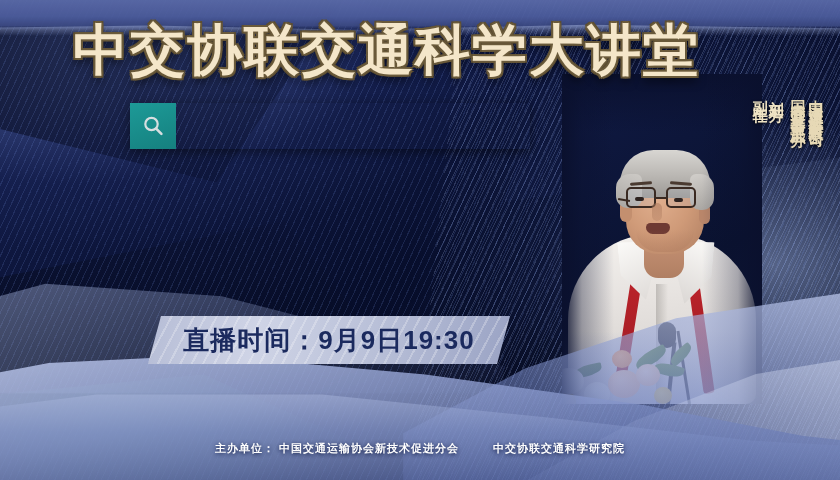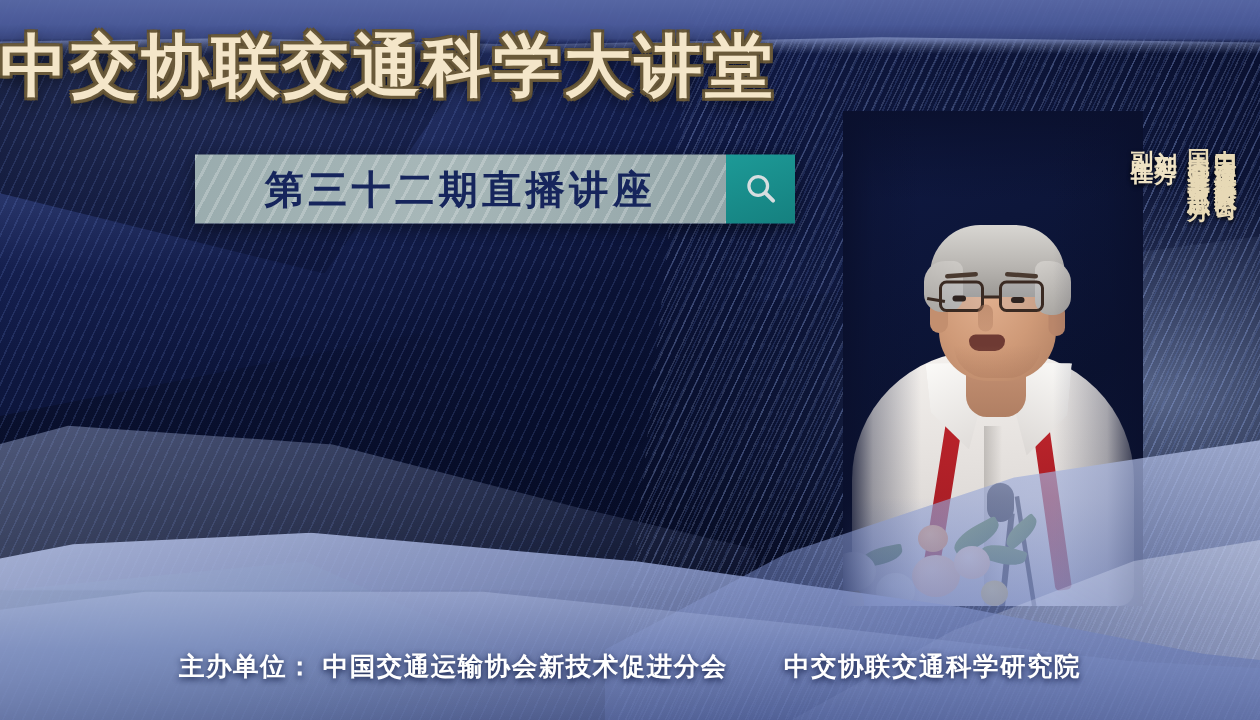--- a/index.html
+++ b/index.html
@@ -233,22 +233,22 @@
     position:absolute; inset:0; pointer-events:none;
     background:
       linear-gradient(90deg,rgba(10,16,45,.96) 0%,rgba(10,16,45,.35) 10%,rgba(0,0,0,0) 26%),
       linear-gradient(270deg,rgba(10,16,45,.92) 0%,rgba(10,16,45,.3) 12%,rgba(0,0,0,0) 30%),
       linear-gradient(0deg,rgba(120,138,196,.55) 0%,rgba(0,0,0,0) 22%),
       linear-gradient(180deg,rgba(10,16,45,.9) 0%,rgba(0,0,0,0) 18%);
   }
 
   
   .headline{
-    position:absolute; left:0; top:14px; width:700px; text-align:left;
-    font-size:45px; font-weight:bold; letter-spacing:2px;
+    position:absolute; left:0; top:14px; width:700px; text-align:right;
+    font-size:55px; font-weight:bold; letter-spacing:2px;
     color:#f4e6c9;
     text-shadow:
       2px 0 0 #6a5a3a, -2px 0 0 #6a5a3a, 0 2px 0 #6a5a3a, 0 -2px 0 #6a5a3a,
       2px 2px 0 #5d4e31, -2px 2px 0 #5d4e31, 2px -2px 0 #5d4e31, -2px -2px 0 #5d4e31,
       0 5px 10px rgba(0,0,0,.65);
     white-space:nowrap;
   }
 
   
   .subbar{
@@ -321,21 +321,21 @@
   .vcol.dept{ margin-left:6px; }
   .vcol.person{
     margin-left:10px; font-size:15px; letter-spacing:4px;
     color:#efe3c4;
   }
   .vcol.person .gap{ display:block; height:14px; }
 
   
   .footer{
     position:absolute; left:0; bottom:24px; width:840px; text-align:center;
-    font-size:17px; font-weight:bold; letter-spacing:1px;
+    font-size:11px; font-weight:bold; letter-spacing:1px;
     color:#ffffff; text-shadow:0 1px 4px rgba(10,20,60,.95);
     white-space:nowrap;
   }
   .footer .sep{ display:inline-block; width:26px; }
 </style>
 </head>
 <body>
 
 <div class="poster">
 
@@ -396,32 +396,32 @@
 
   <div class="ribbon r3"></div>
   <div class="ribbon r4"></div>
   <div class="ribbon r5"></div>
   <div class="ribbon r1"></div>
   <div class="ribbon r2"></div>
 
   <div class="headline">中交协联交通科学大讲堂</div>
 
   <div class="subbar">
-    <div class="subbar-text">
-      <span>第三十二期直播讲座</span>
-    </div>
     <div class="subbar-icon">
       <svg width="24" height="24" viewBox="0 0 24 24" aria-hidden="true">
         <circle cx="10.5" cy="10" r="6.2" fill="none" stroke="#d7dee0" stroke-width="2.2"></circle>
         <line x1="15.2" y1="14.6" x2="20.4" y2="19.8" stroke="#d7dee0" stroke-width="2.6" stroke-linecap="round"></line>
       </svg>
     </div>
   </div>
 
 
+  <div class="timebox">
+    <span>直播时间：9月9日19:30</span>
+  </div>
 
   <div class="vcols">
     <div class="vcol person">
       <span>刘延芳</span>
       <span class="gap"></span>
       <span>副主任</span>
     </div>
     <div class="vcol dept">国内直营业务事业部总工办</div>
     <div class="vcol company">中国交通建设股份有限公司</div>
   </div>

